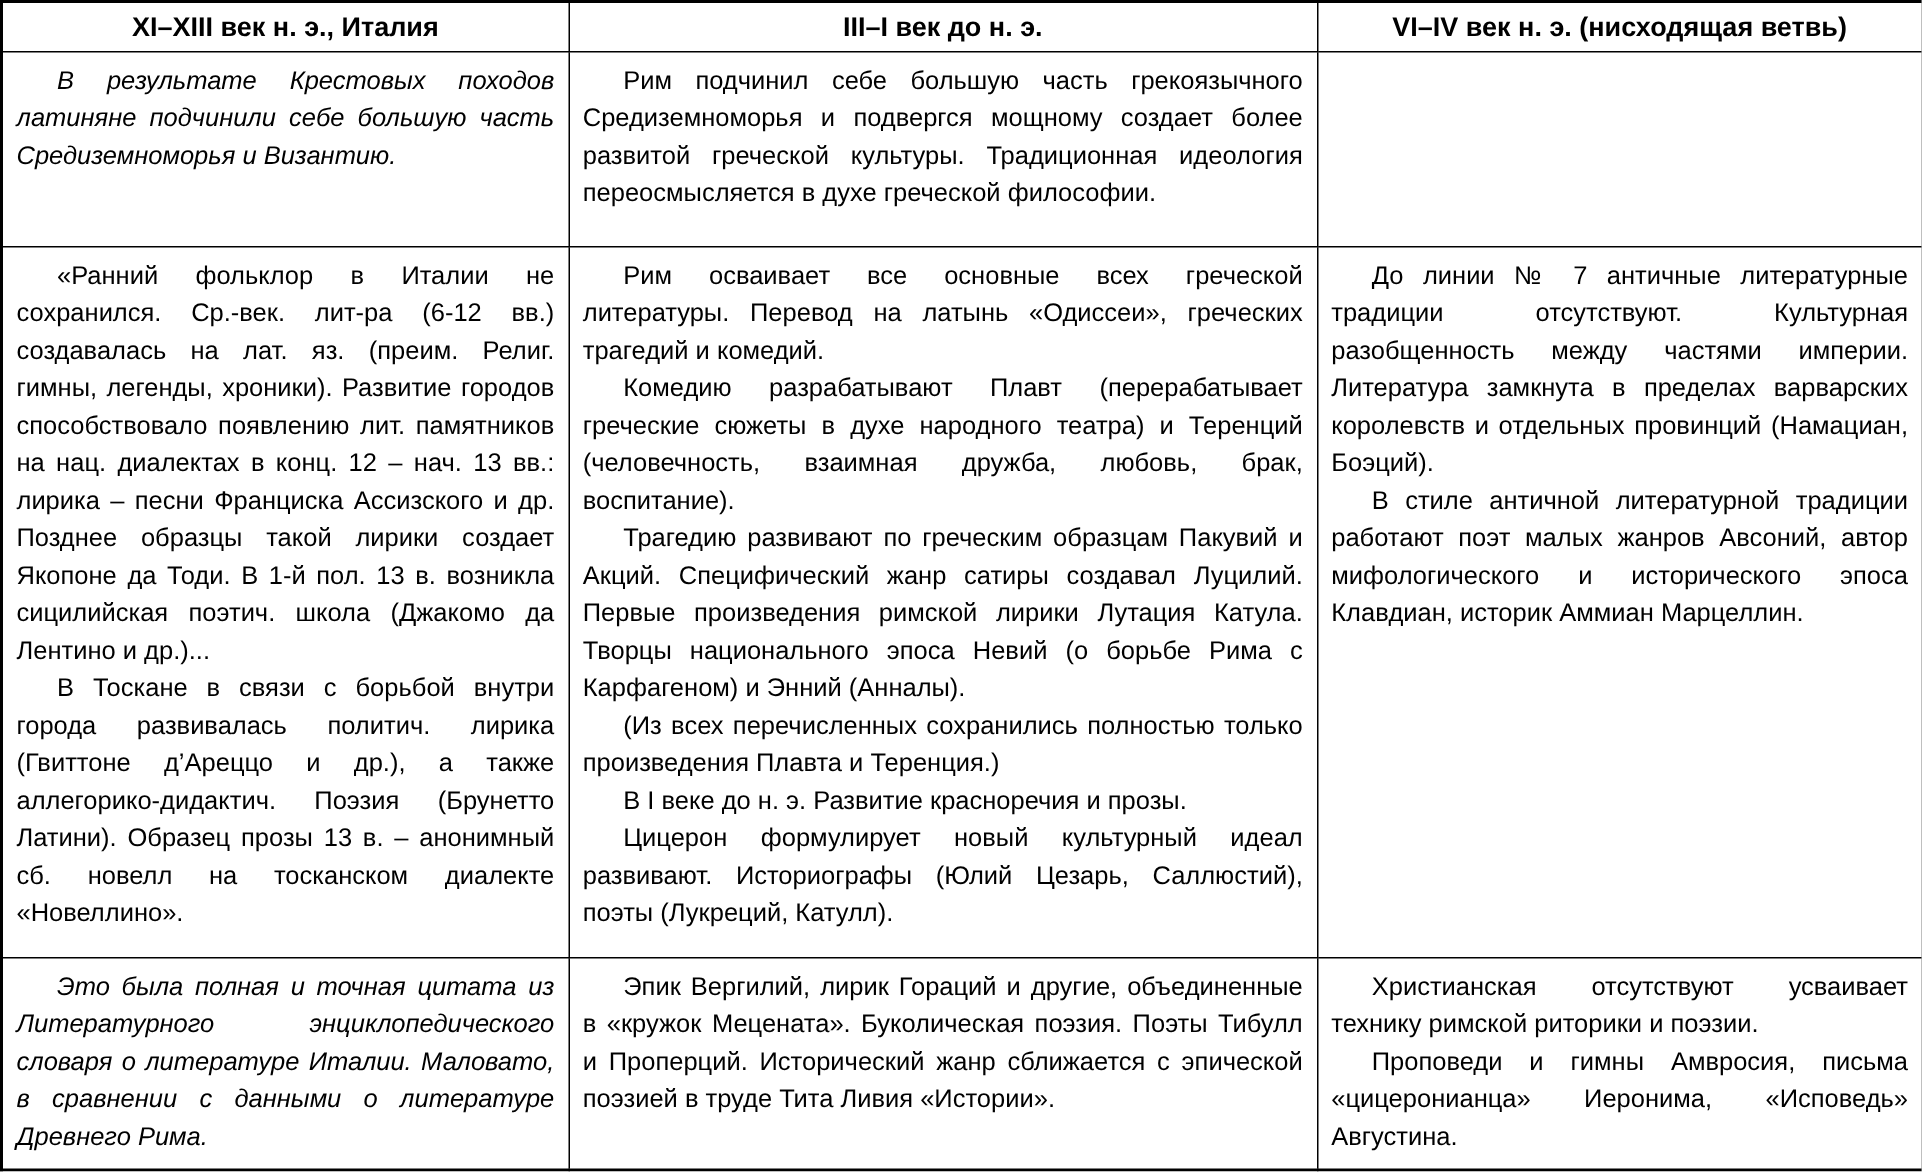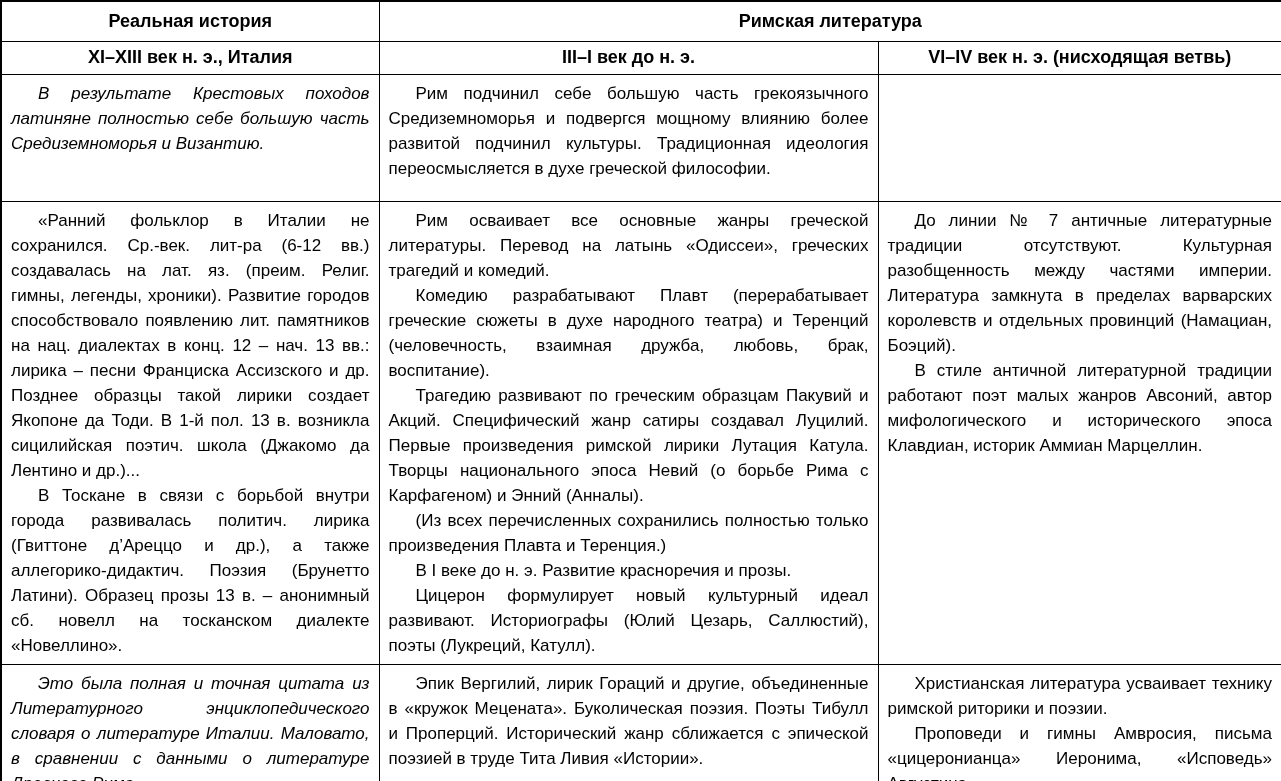--- a/index.html
+++ b/index.html
@@ -58,66 +58,62 @@
 <body>
 
 <div class="page">
   <table class="cmp">
     <colgroup>
       <col style="width:378px">
       <col style="width:499px">
       <col style="width:404px">
     </colgroup>
     <tbody>
-      <tr class="h1">
-        <th>Реальная история</th>
-        <th colspan="2">Римская литература</th>
-      </tr>
       <tr class="h2">
         <th>XI–XIII век н. э., Италия</th>
         <th>III–I век до н. э.</th>
         <th>VI–IV век н. э. (нисходящая ветвь)</th>
       </tr>
 
       <tr class="br1">
         <td class="italic">
-          <p class="para">В результате Крестовых походов латиняне полностью себе большую часть Средиземноморья и Византию.</p>
+          <p class="para">В результате Крестовых походов латиняне подчинили себе большую часть Средиземноморья и Византию.</p>
         </td>
         <td>
-          <p class="para">Рим подчинил себе большую часть грекоязычного Средиземноморья и подвергся мощному влиянию более развитой подчинил культуры. Традиционная идеология переосмысляется в духе греческой философии.</p>
+          <p class="para">Рим подчинил себе большую часть грекоязычного Средиземноморья и подвергся мощному создает более развитой греческой культуры. Традиционная идеология переосмысляется в духе греческой философии.</p>
         </td>
         <td></td>
       </tr>
 
       <tr class="br2">
         <td>
           <p class="para">«Ранний фольклор в Италии не сохранился. Ср.-век. лит-ра (6-12 вв.) создавалась на лат. яз. (преим. Религ. гимны, легенды, хроники). Развитие городов способствовало появлению лит. памятников на нац. диалектах в конц. 12 – нач. 13 вв.: лирика – песни Франциска Ассизского и др. Позднее образцы такой лирики создает Якопоне да Тоди. В 1-й пол. 13 в. возникла сицилийская поэтич. школа (Джакомо да Лентино и др.)...</p>
           <p class="para">В Тоскане в связи с борьбой внутри города развивалась политич. лирика (Гвиттоне д’Ареццо и др.), а также аллегорико-дидактич. Поэзия (Брунетто Латини). Образец прозы 13 в. – анонимный сб. новелл на тосканском диалекте «Новеллино».</p>
         </td>
         <td>
-          <p class="para">Рим осваивает все основные жанры греческой литературы. Перевод на латынь «Одиссеи», греческих трагедий и комедий.</p>
+          <p class="para">Рим осваивает все основные всех греческой литературы. Перевод на латынь «Одиссеи», греческих трагедий и комедий.</p>
           <p class="para">Комедию разрабатывают Плавт (перерабатывает греческие сюжеты в духе народного театра) и Теренций (человечность, взаимная дружба, любовь, брак, воспитание).</p>
           <p class="para">Трагедию развивают по греческим образцам Пакувий и Акций. Специфический жанр сатиры создавал Луцилий. Первые произведения римской лирики Лутация Катула. Творцы национального эпоса Невий (о борьбе Рима с Карфагеном) и Энний (Анналы).</p>
           <p class="para">(Из всех перечисленных сохранились полностью только произведения Плавта и Теренция.)</p>
           <p class="para">В I веке до н. э. Развитие красноречия и прозы.</p>
           <p class="para">Цицерон формулирует новый культурный идеал развивают. Историографы (Юлий Цезарь, Саллюстий), поэты (Лукреций, Катулл).</p>
         </td>
         <td>
           <p class="para">До линии № 7 античные литературные традиции отсутствуют. Культурная разобщенность между частями империи. Литература замкнута в пределах варварских королевств и отдельных провинций (Намациан, Боэций).</p>
           <p class="para gap">В стиле античной литературной традиции работают поэт малых жанров Авсоний, автор мифологического и исторического эпоса Клавдиан, историк Аммиан Марцеллин.</p>
         </td>
       </tr>
 
       <tr class="br3">
         <td class="italic">
           <p class="para">Это была полная и точная цитата из Литературного энциклопедического словаря о литературе Италии. Маловато, в сравнении с данными о литературе Древнего Рима.</p>
         </td>
         <td>
           <p class="para">Эпик Вергилий, лирик Гораций и другие, объединенные в «кружок Мецената». Буколическая поэзия. Поэты Тибулл и Проперций. Исторический жанр сближается с эпической поэзией в труде Тита Ливия «Истории».</p>
         </td>
         <td>
-          <p class="para">Христианская литература усваивает технику римской риторики и поэзии.</p>
+          <p class="para">Христианская отсутствуют усваивает технику римской риторики и поэзии.</p>
           <p class="para">Проповеди и гимны Амвросия, письма «цицеронианца» Иеронима, «Исповедь» Августина.</p>
         </td>
       </tr>
     </tbody>
   </table>
 </div>
 
 </body></html>

